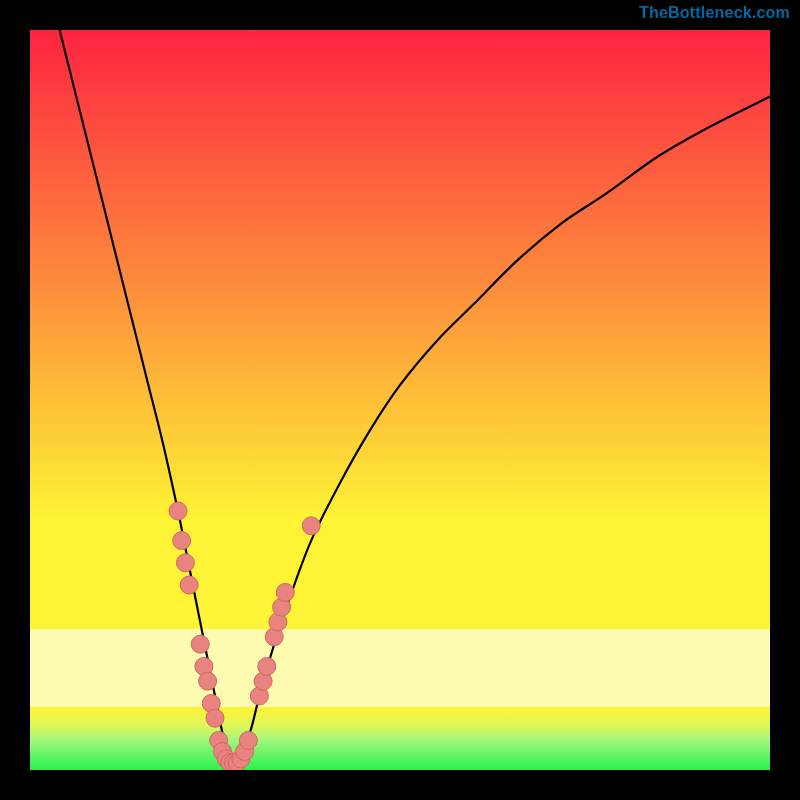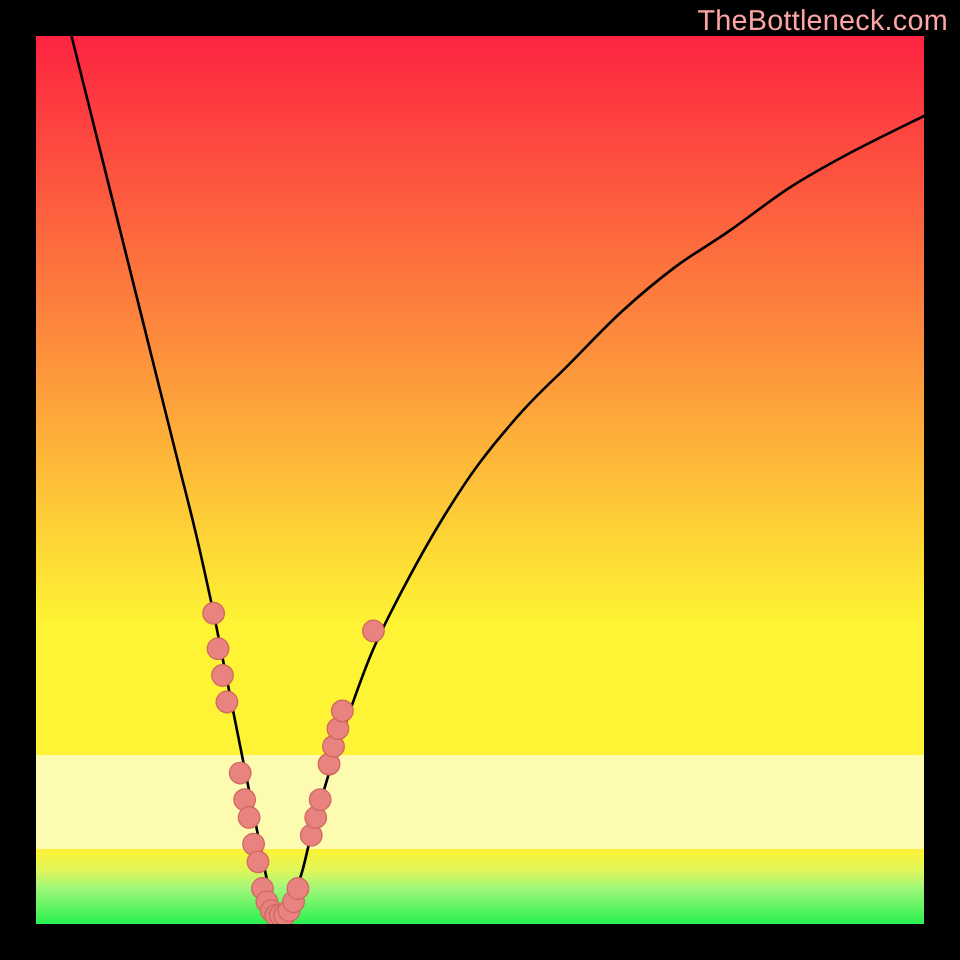--- a/index.html
+++ b/index.html
@@ -14,23 +14,23 @@
   .frame {
     position: relative;
     width: 800px;
     height: 800px;
     background: #000;
   }
   .watermark {
     position: absolute;
     top: 4px;
     right: 10px;
-    color: #fca5a5;
-    font-size: 24px;
-    font-weight: 400;
+    color: #0369a1;
+    font-size: 16px;
+    font-weight: 700;
     letter-spacing: 0.2px;
     z-index: 10;
     user-select: none;
   }
   .plot-area {
     position: absolute;
     left: 30px;
     top: 30px;
     width: 740px;
     height: 740px;

